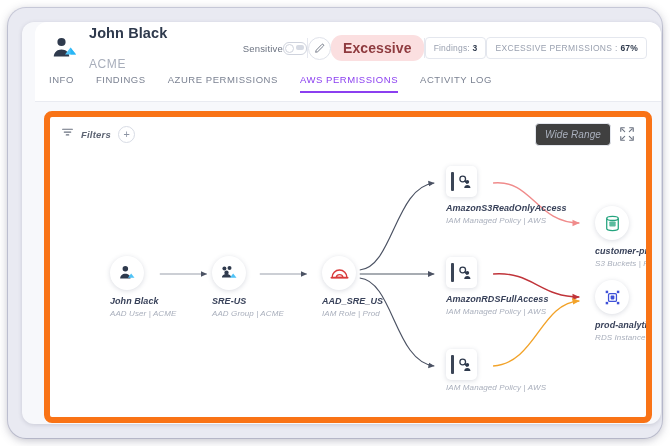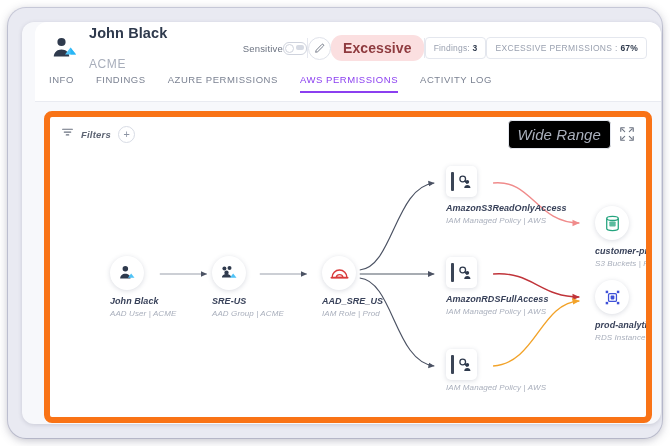--- a/index.html
+++ b/index.html
@@ -83,22 +83,22 @@
     position:absolute;left:0;top:0;right:0;height:34px;display:flex;
     align-items:center;padding:0 11px;box-sizing:border-box;
   }
   .filters-label{font-size:9.5px;color:#5c6372;font-weight:bold;letter-spacing:.2px;margin:0 7px 0 7px;}
   .plus-btn{
     width:15px;height:15px;border-radius:50%;border:1px solid #d8dce5;background:#fff;
     display:flex;align-items:center;justify-content:center;color:#8c94a3;font-size:11px;line-height:1;
   }
   .tb-right{margin-left:auto;display:flex;align-items:center;gap:8px;}
   .wide-range{
-    border:1px solid #e4e7ee;border-radius:4px;background:#000000;
-    font-size:15px;color:#aab0bd;padding:5px 9px;letter-spacing:.1px;
+    border:1px solid #e4e7ee;border-radius:4px;background:#404040;
+    font-size:10px;color:#aab0bd;padding:5px 9px;letter-spacing:.1px;
   }
   .expand-btn{width:16px;height:16px;display:flex;flex-direction:column;justify-content:space-between;}
 
   .canvas{position:absolute;left:0;top:34px;right:0;bottom:0;}
   svg.edges{position:absolute;left:0;top:0;width:100%;height:100%;}
 
   .node{position:absolute;display:flex;flex-direction:column;}
   .node-circle{
     width:34px;height:34px;border-radius:50%;background:#fff;
     box-shadow:0 1px 5px rgba(70,80,110,.20);

